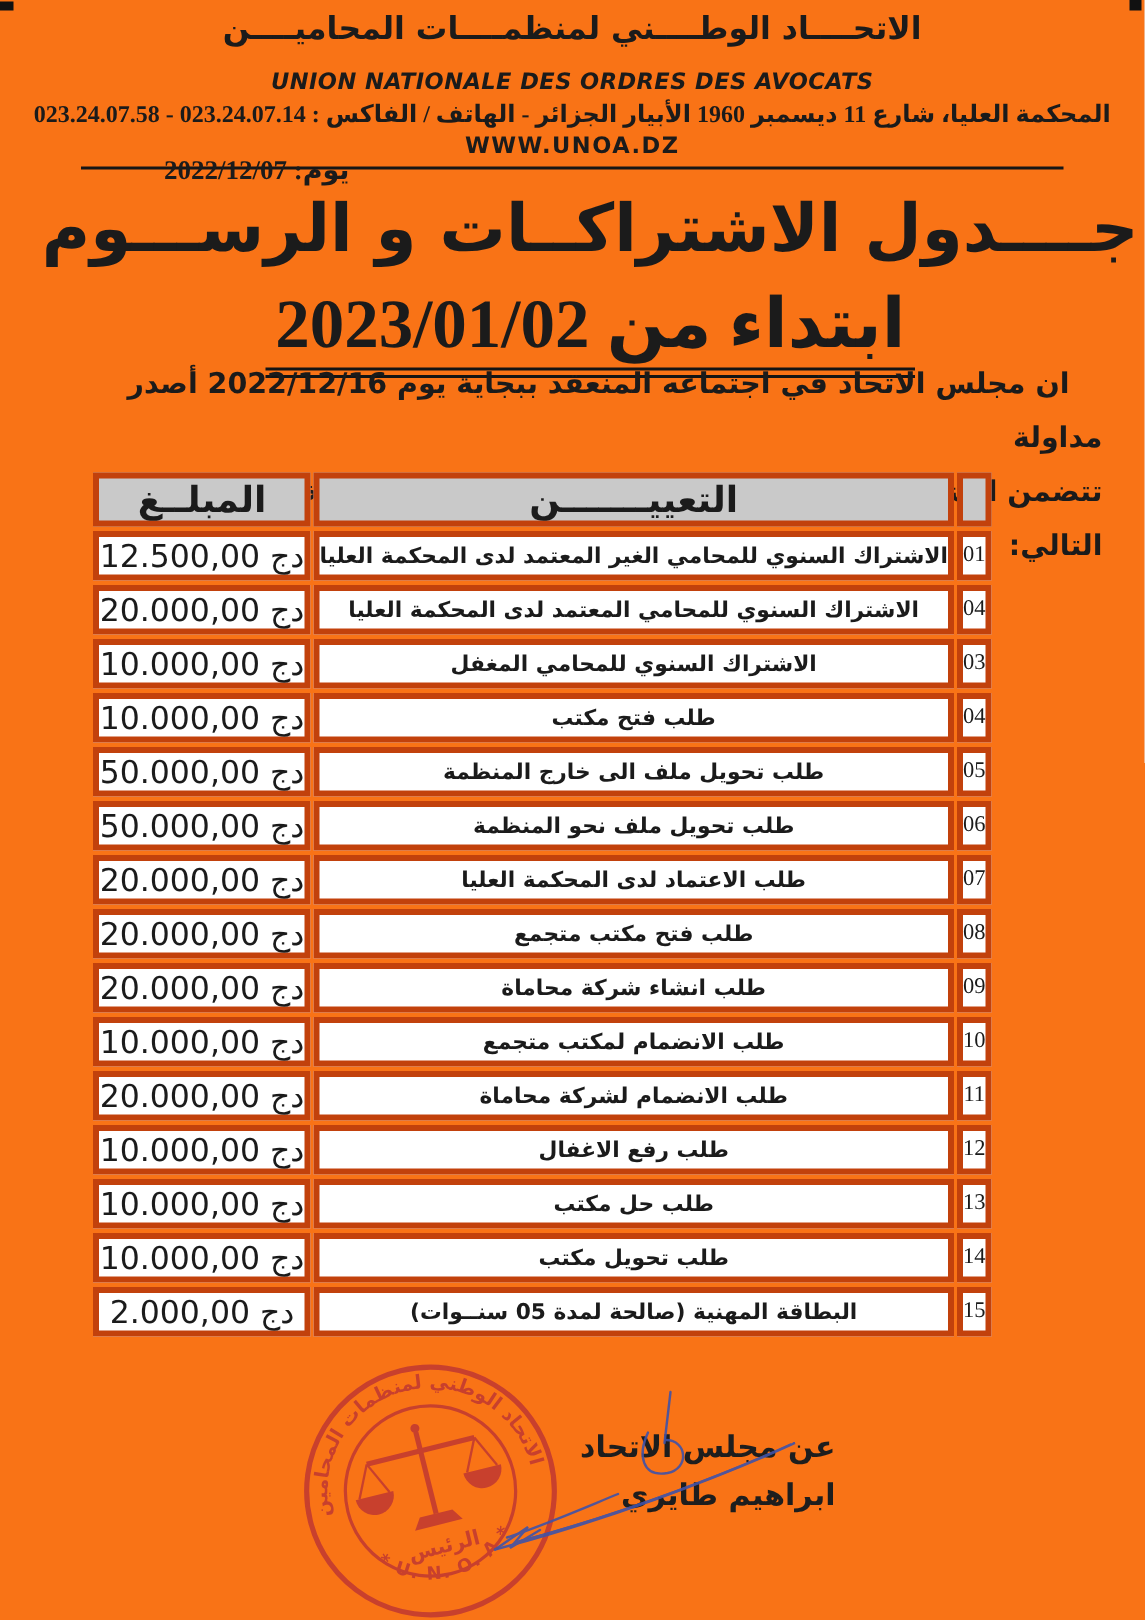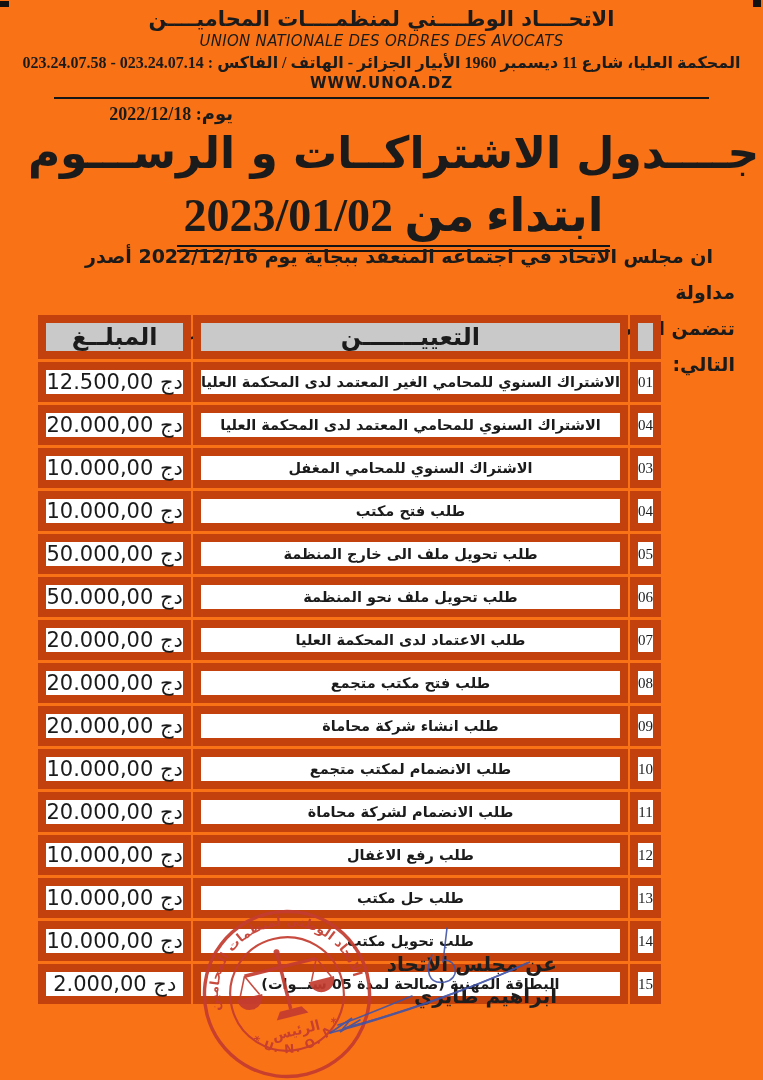--- a/index.html
+++ b/index.html
@@ -14,21 +14,21 @@
     direction:rtl;
     overflow:hidden;
   }
   .speck { position:absolute; background:#111; }
   .speck.tl { top:1px; left:0; width:9px; height:6px; }
   .speck.tr { top:0; right:2px; width:8px; height:7px; }
 
   
   .letterhead { text-align:center; padding-top:7px; }
   .org-ar { font-size:21px; font-weight:bold; letter-spacing:0.5px; }
-  .org-fr { font-size:15px; font-weight:normal; font-style:italic; margin-top:1px; letter-spacing:0.3px; }
+  .org-fr { font-size:15px; font-weight:bold; font-style:italic; margin-top:14px; letter-spacing:0.3px; }
   .address { font-size:16px; font-weight:bold; margin-top:3px;
              font-family:"Liberation Serif","DejaVu Sans",serif; }
   .website { font-size:15px; font-weight:bold; margin-top:2px; letter-spacing:1px; }
   .head-rule { width:655px; height:0; border-top:2px solid #161616; margin:5px auto 0 auto; }
 
   
   .date-line {
     position:absolute; top:103px; right:530px;
     font-size:18px; font-weight:bold; white-space:nowrap;
     font-family:"Liberation Serif","DejaVu Sans",serif;
@@ -46,21 +46,21 @@
            font-size:19px; font-weight:bold; line-height:36px; text-align:right; }
   .intro .l1 { text-indent:22px; }
 
   
   table.fees {
     position:absolute; top:312px; right:100px;
     width:574px;
     border-collapse:separate; border-spacing:2px 3px;
     direction:rtl;
   }
-  table.fees th, table.fees td { border:8px solid #c2410c; background:#fff; }
+  table.fees th, table.fees td { border:4px solid #c2410c; background:#fff; }
   table.fees th { background:#c9c9c9; font-size:24px; font-weight:bold; height:34px; }
   th.num-h { border:none; background:transparent; width:30px; }
   th.desig-h { width:392px; }
   th.amount-h { width:146px; }
   td { height:33px; vertical-align:middle; }
   td.num { text-align:center; font-family:"Liberation Serif","DejaVu Sans",serif;
            font-size:15px; font-weight:normal; }
   td.desig { text-align:center; font-size:14.5px; font-weight:bold; white-space:nowrap; }
   td.amount { text-align:center; font-size:21px; font-weight:normal;
               direction:ltr; white-space:nowrap; }
@@ -83,21 +83,21 @@
   <div class="speck tr"></div>
 
   <div class="letterhead">
     <div class="org-ar">الاتحــــاد الوطــــني لمنظمــــات المحاميــــن</div>
     <div class="org-fr">UNION NATIONALE DES ORDRES DES AVOCATS</div>
     <div class="address">المحكمة العليا، شارع 11 ديسمبر 1960 الأبيار الجزائر   -   الهاتف / الفاكس : 023.24.07.14 - 023.24.07.58</div>
     <div class="website">WWW.UNOA.DZ</div>
     <div class="head-rule"></div>
   </div>
 
-  <div class="date-line">يوم: 2022/12/18</div>
+  <div class="date-line">يوم: 2022/12/07</div>
 
   <div class="title-block">
     <div class="title1">جــــدول الاشتراكــات و الرســـوم</div>
     <div class="title2">
       <span class="u">ابتداء من 2023/01/02</span>
     </div>
   </div>
 
   <div class="intro">
     <div class="l1">ان مجلس الاتحاد في اجتماعه المنعقد ببجاية يوم 2022/12/16 أصدر مداولة</div>

